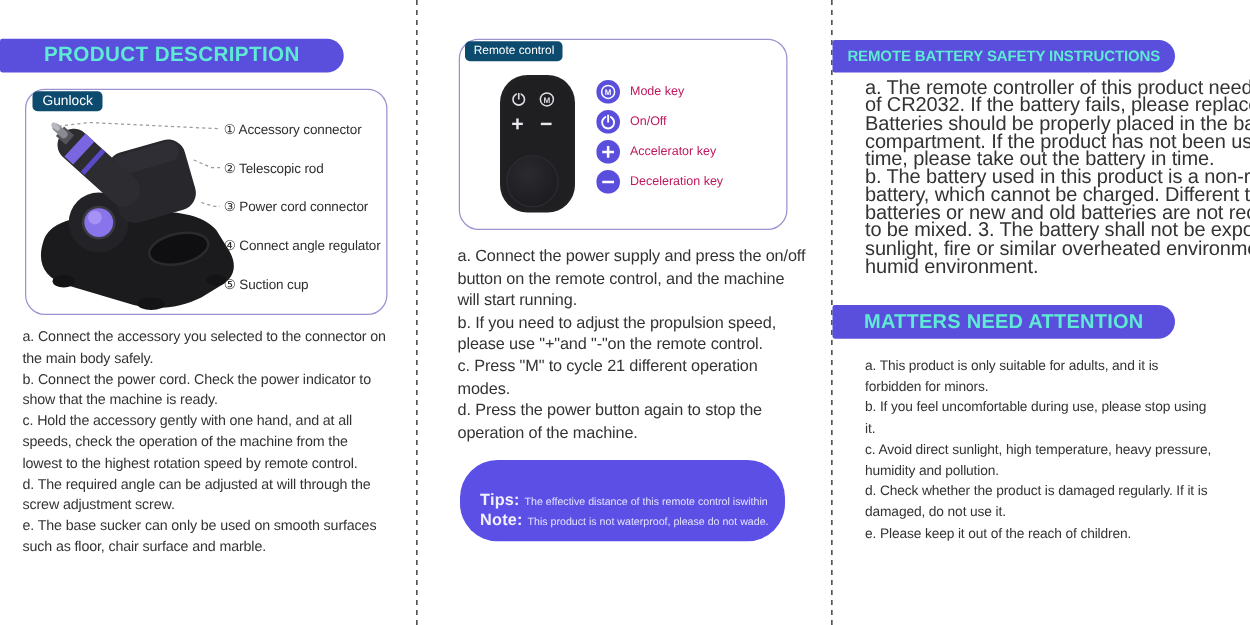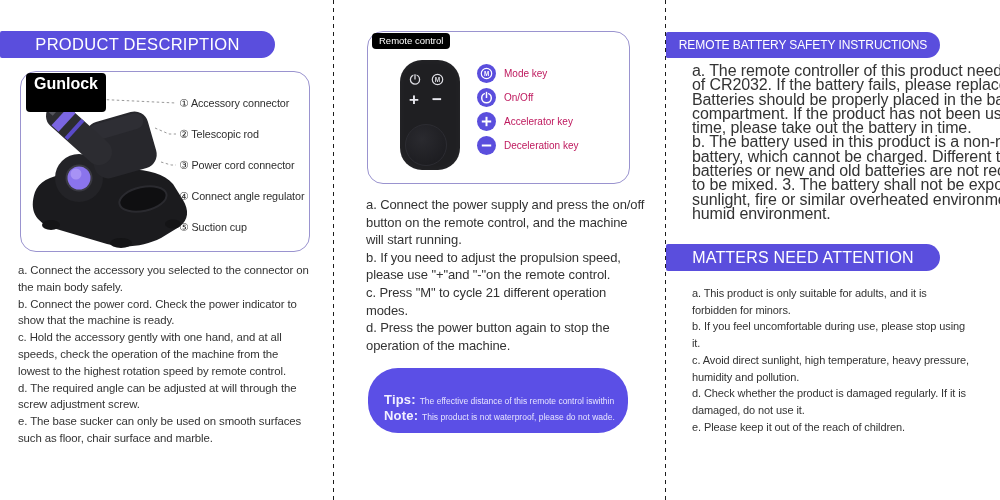--- a/index.html
+++ b/index.html
@@ -3,31 +3,31 @@
 <meta charset="utf-8">
 <style>
   html,body{margin:0;padding:0;background:#fff;}
   .page{
     position:relative;width:1000px;height:500px;background:#ffffff;overflow:hidden;
     font-family:"Liberation Sans","DejaVu Sans",sans-serif;color:#333;
   }
   .divider{position:absolute;top:0;bottom:0;width:1px;
     background:repeating-linear-gradient(to bottom,#1c1c1c 0 4px,transparent 4px 8px);}
   
-  .hdr{position:absolute;background:#5a4edd;color:#ffffff;font-weight:normal;
+  .hdr{position:absolute;background:#5a4edd;color:#5eead4;font-weight:bold;
     display:flex;align-items:center;justify-content:center;border-radius:2px 14px 14px 2px;}
   .hdr-left{left:0;top:31px;width:275px;height:27px;font-size:16.5px;letter-spacing:.3px;}
   .hdr-r1{left:666px;top:32px;width:274px;height:26px;font-size:12px;letter-spacing:-.1px;}
   .hdr-r2{left:666px;top:244px;width:274px;height:27px;font-size:16px;letter-spacing:.2px;text-align:right;}
   
   .frame{position:absolute;border:1.5px solid #9a93cf;border-radius:16px;background:#fff;}
   .gunbox{left:20px;top:71px;width:288px;height:179px;}
   .remotebox{left:367px;top:31px;width:261px;height:151px;}
-  .badge{position:absolute;background:#000000;color:#fff;border-radius:4px;z-index:3;}
-  .gunbadge{left:26px;top:73px;font-size:16px;font-weight:bold;padding:2px 8px 19px;}
+  .badge{position:absolute;background:#0c4a6e;color:#fff;border-radius:4px;z-index:3;}
+  .gunbadge{left:26px;top:73px;font-size:11px;font-weight:normal;padding:2px 8px 2px;}
   .remotebadge{left:372px;top:33px;font-size:9.5px;padding:2px 7px 3px;}
   
   .callout{position:absolute;left:158px;font-size:10.8px;color:#2e2e2e;white-space:pre;letter-spacing:-.1px;}
   
   .body-txt{position:absolute;white-space:pre;color:#333;}
   .left-body{left:18px;top:262px;font-size:11.4px;line-height:16.8px;letter-spacing:-.1px;}
   .mid-body{left:366px;top:196px;font-size:13px;line-height:17.6px;letter-spacing:-.1px;}
   .r1-body{left:692px;top:64px;font-size:16px;line-height:14.3px;letter-spacing:-.1px;}
   .r2-body{left:692px;top:285px;font-size:11px;line-height:16.7px;letter-spacing:-.1px;}
   

